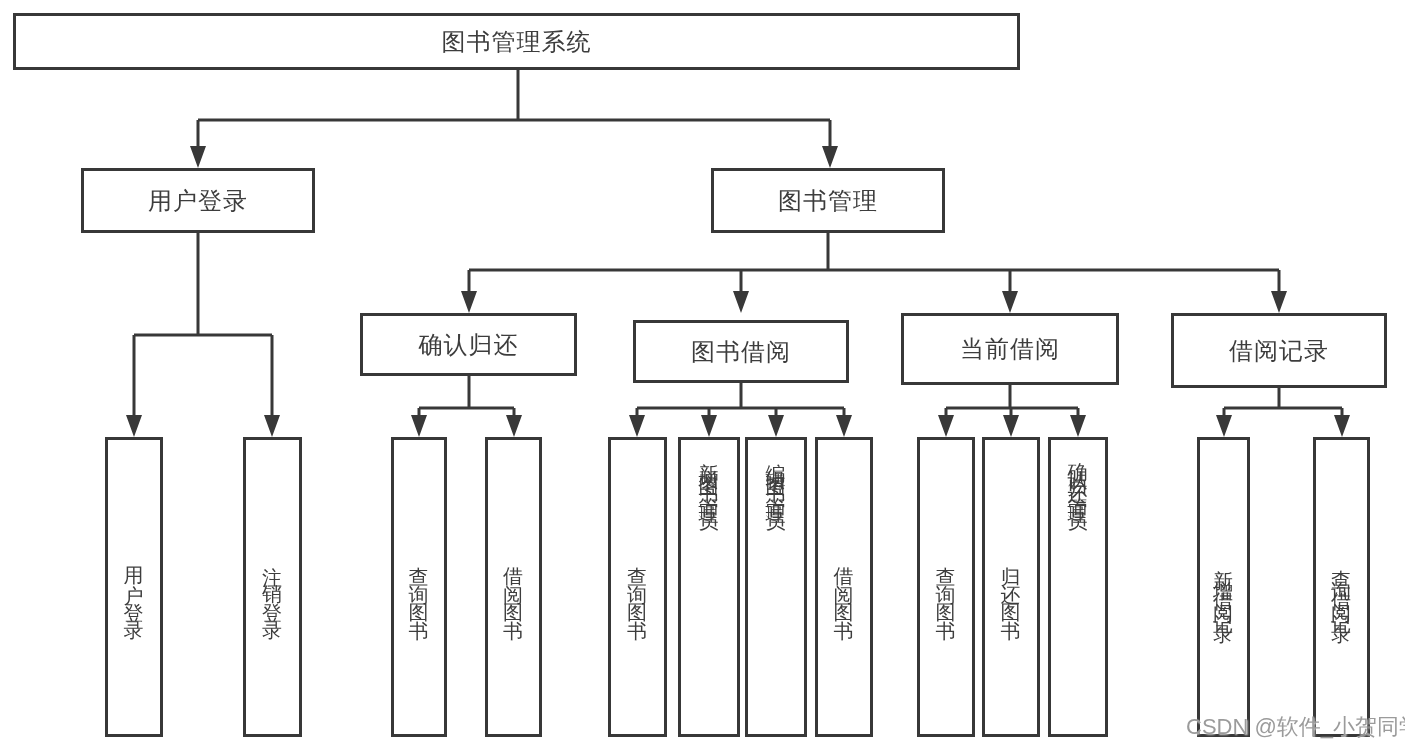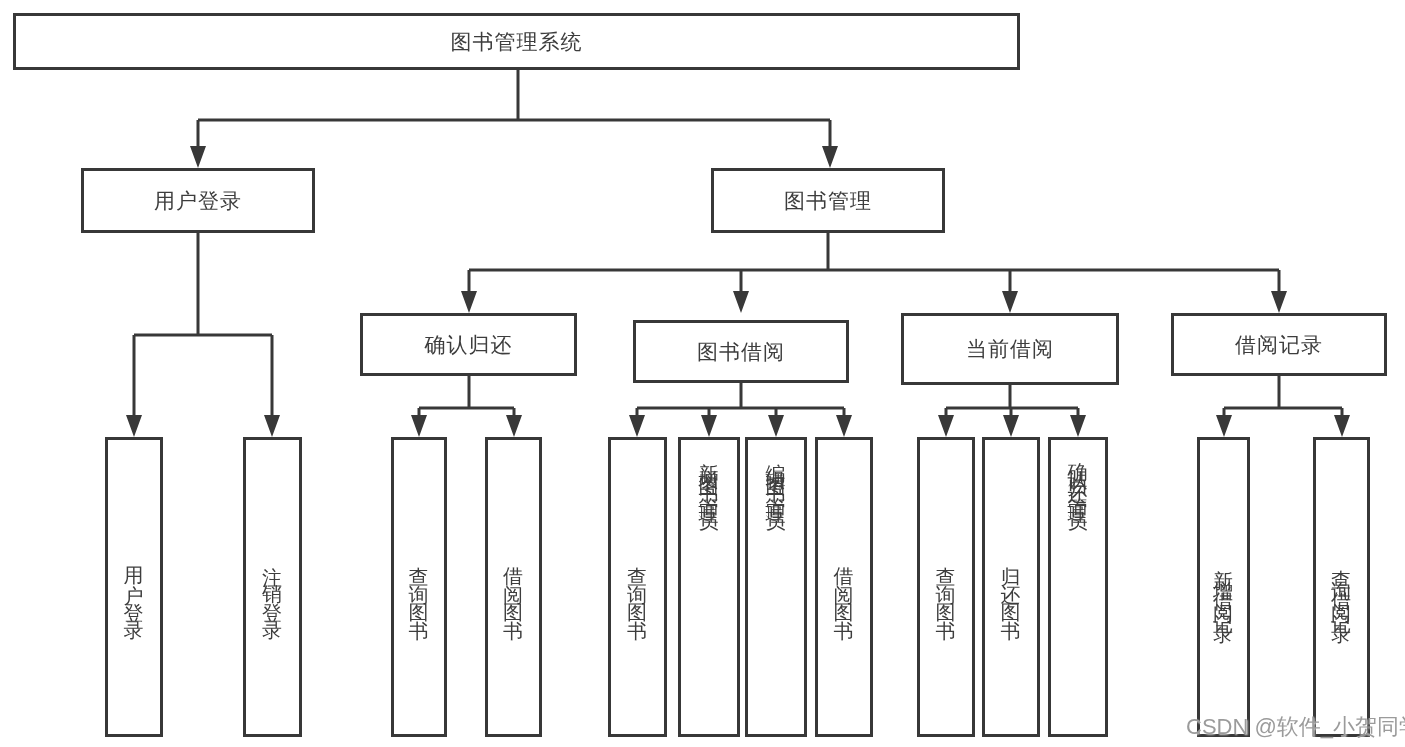--- a/index.html
+++ b/index.html
@@ -5,21 +5,21 @@
   html,body { margin:0; padding:0; background:#ffffff; }
   .canvas {
     position:relative; width:1405px; height:747px; background:#ffffff;
     font-family:"Liberation Sans", sans-serif; color:#3d3d3d; overflow:hidden;
   }
   svg.wires { position:absolute; left:0; top:0; width:1405px; height:747px; }
   .box {
     position:absolute; box-sizing:border-box; background:#ffffff;
     border:3px solid #383838; display:flex; align-items:center; justify-content:center;
   }
-  .hlabel { font-size:21px; letter-spacing:1px; white-space:nowrap; }
+  .hlabel { font-size:24px; letter-spacing:1px; white-space:nowrap; }
   .vbox span {
     writing-mode:vertical-rl; text-orientation:mixed;
     font-size:20px; letter-spacing:18px; line-height:1;
   }
   .vbox.sp-med span { letter-spacing:11px; }
   .vbox.sp-sm span { letter-spacing:7px; }
   .vbox.top-align { align-items:flex-start; }
   .vbox.top-align span { padding-top:7px; }
   .watermark {
     position:absolute; left:1186px; top:712px; z-index:5;
@@ -73,21 +73,21 @@
 
   <div class="box" style="left:360px; top:313px; width:217px; height:63px;">
     <span class="hlabel">确认归还</span>
   </div>
   <div class="box" style="left:633px; top:320px; width:216px; height:63px;">
     <span class="hlabel">图书借阅</span>
   </div>
   <div class="box" style="left:901px; top:313px; width:218px; height:72px;">
     <span class="hlabel">当前借阅</span>
   </div>
-  <div class="box" style="left:1171px; top:313px; width:216px; height:63px;">
+  <div class="box" style="left:1171px; top:313px; width:216px; height:75px;">
     <span class="hlabel">借阅记录</span>
   </div>
 
   <div class="box vbox" style="left:105px; top:437px; width:58px; height:300px;">
     <span>用户登录</span>
   </div>
   <div class="box vbox" style="left:243px; top:437px; width:59px; height:300px;">
     <span>注销登录</span>
   </div>
 

